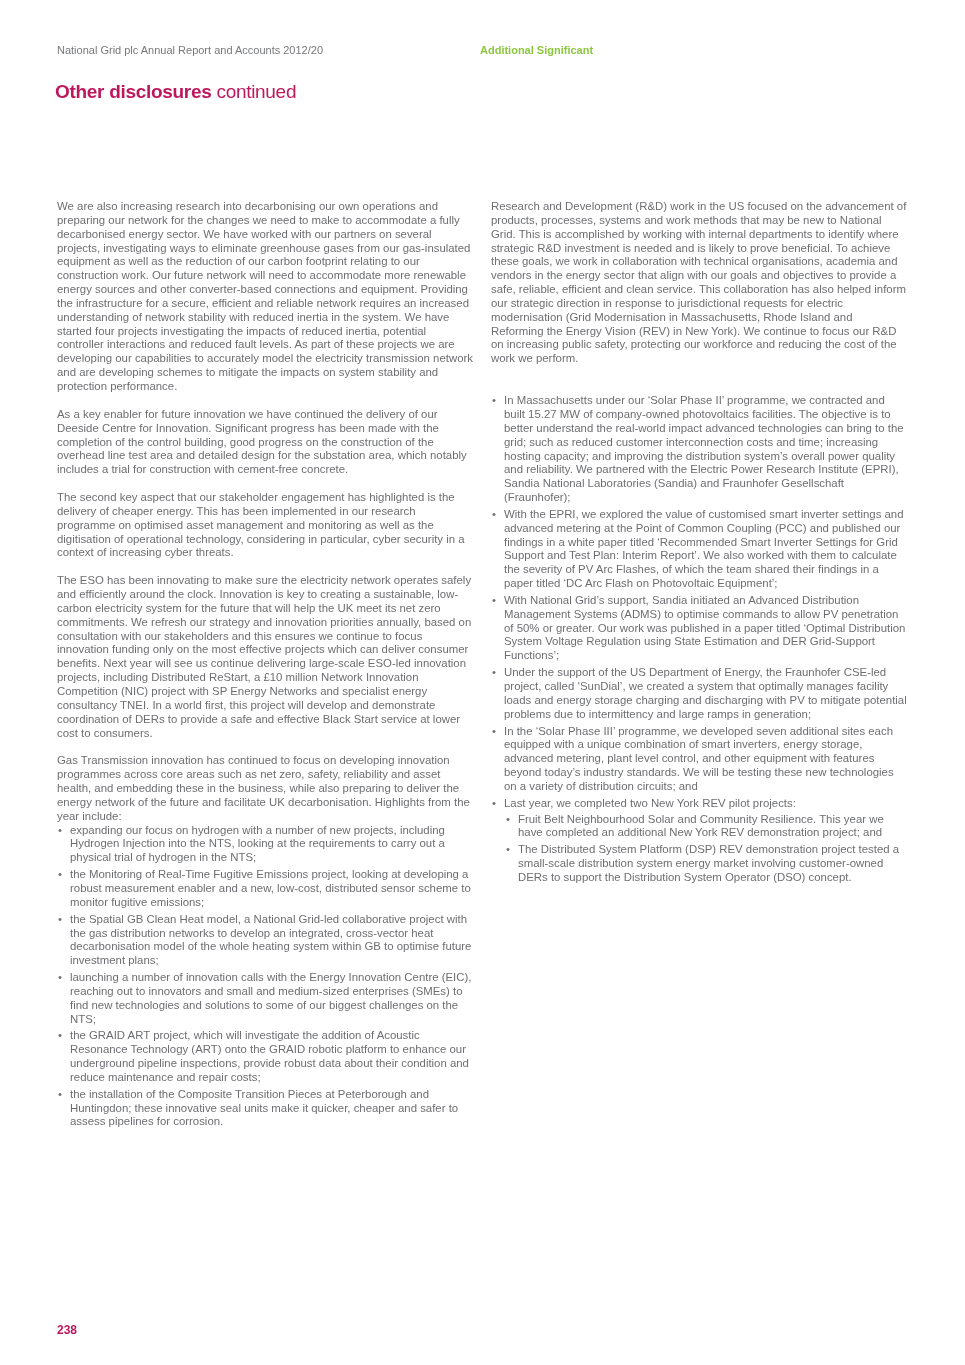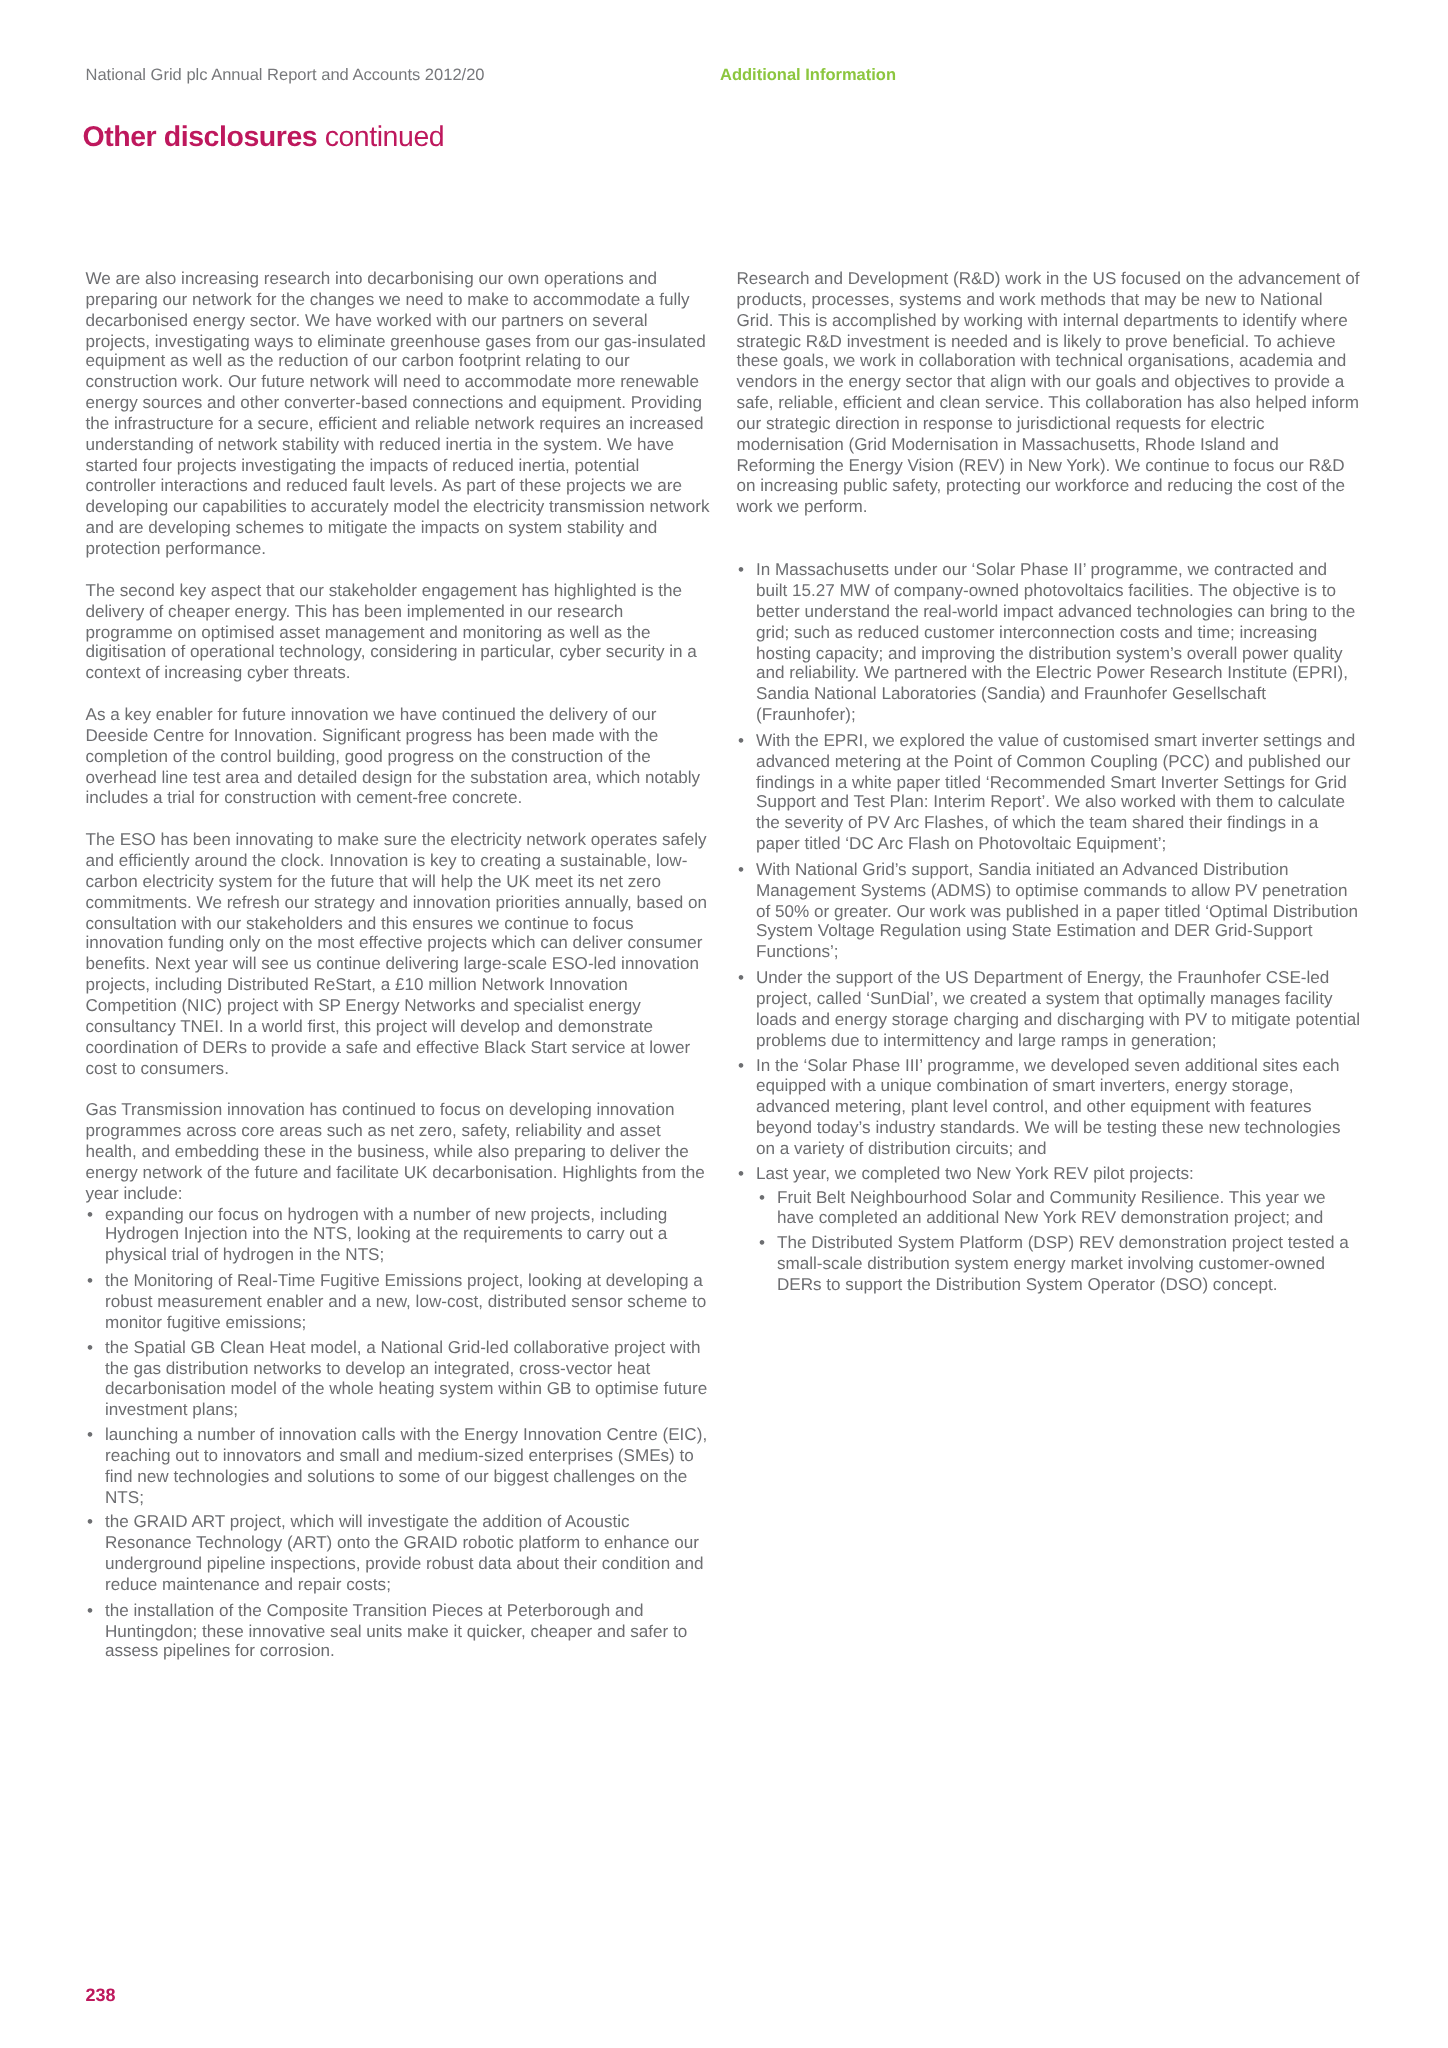--- a/index.html
+++ b/index.html
@@ -24,21 +24,21 @@
     font-size:19px; color:#be185d; letter-spacing:-0.3px;
     white-space:nowrap;
   }
   .page-title .t-main { font-weight:bold; }
   .page-title .t-suffix { font-weight:normal; }
 
   .columns {
     position:absolute; left:57px; top:180px;
     width:851px; display:flex; gap:17px;
   }
-  .col { width:417px; font-size:11.4px; line-height:13.85px; }
+  .col { width:417px; font-size:11.4px; line-height:13.85px;margin-top:20px; }
 
   .col p { margin:0 0 14px 0; }
   .col p.tight { margin-bottom:0; }
 
   h3.subhead {
     font-size:11.4px; line-height:13.85px;
     font-weight:bold; color:#48494b; margin:0;
   }
 
   ul.blist { list-style:none; margin:0; padding:0; }
@@ -55,30 +55,30 @@
 
   .page-number {
     position:absolute; left:57px; top:1323px;
     font-size:12px; font-weight:bold; color:#be185d;
   }
 </style>
 </head>
 <body>
 
 <div class="report-title">National Grid plc Annual Report and Accounts 2012/20</div>
-<div class="section-label">Additional Information</div>
+<div class="section-label">Additional Significant</div>
 
 <h1 class="page-title"><span class="t-main">Other disclosures</span><span class="t-suffix"> continued</span></h1>
 
 <div class="columns">
 
   <div class="col">
     <p>We are also increasing research into decarbonising our own operations and preparing our network for the changes we need to make to accommodate a fully decarbonised energy sector. We have worked with our partners on several projects, investigating ways to eliminate greenhouse gases from our gas-insulated equipment as well as the reduction of our carbon footprint relating to our construction work. Our future network will need to accommodate more renewable energy sources and other converter-based connections and equipment. Providing the infrastructure for a secure, efficient and reliable network requires an increased understanding of network stability with reduced inertia in the system. We have started four projects investigating the impacts of reduced inertia, potential controller interactions and reduced fault levels. As part of these projects we are developing our capabilities to accurately model the electricity transmission network and are developing schemes to mitigate the impacts on system stability and protection performance.</p>
+    <p>As a key enabler for future innovation we have continued the delivery of our Deeside Centre for Innovation. Significant progress has been made with the completion of the control building, good progress on the construction of the overhead line test area and detailed design for the substation area, which notably includes a trial for construction with cement-free concrete.</p>
     <p>The second key aspect that our stakeholder engagement has highlighted is the delivery of cheaper energy. This has been implemented in our research programme on optimised asset management and monitoring as well as the digitisation of operational technology, considering in particular, cyber security in a context of increasing cyber threats.</p>
-    <p>As a key enabler for future innovation we have continued the delivery of our Deeside Centre for Innovation. Significant progress has been made with the completion of the control building, good progress on the construction of the overhead line test area and detailed design for the substation area, which notably includes a trial for construction with cement-free concrete.</p>
     <p>The ESO has been innovating to make sure the electricity network operates safely and efficiently around the clock. Innovation is key to creating a sustainable, low-carbon electricity system for the future that will help the UK meet its net zero commitments. We refresh our strategy and innovation priorities annually, based on consultation with our stakeholders and this ensures we continue to focus innovation funding only on the most effective projects which can deliver consumer benefits. Next year will see us continue delivering large-scale ESO-led innovation projects, including Distributed ReStart, a £10 million Network Innovation Competition (NIC) project with SP Energy Networks and specialist energy consultancy TNEI. In a world first, this project will develop and demonstrate coordination of DERs to provide a safe and effective Black Start service at lower cost to consumers.</p>
     <p class="tight">Gas Transmission innovation has continued to focus on developing innovation programmes across core areas such as net zero, safety, reliability and asset health, and embedding these in the business, while also preparing to deliver the energy network of the future and facilitate UK decarbonisation. Highlights from the year include:</p>
     <ul class="blist">
       <li>
           <span class="marker">•</span>
           <span class="li-body">expanding our focus on hydrogen with a number of new projects, including Hydrogen Injection into the NTS, looking at the requirements to carry out a physical trial of hydrogen in the NTS;</span>
         </li>
       <li>
           <span class="marker">•</span>
           <span class="li-body">the Monitoring of Real-Time Fugitive Emissions project, looking at developing a robust measurement enabler and a new, low-cost, distributed sensor scheme to monitor fugitive emissions;</span>

